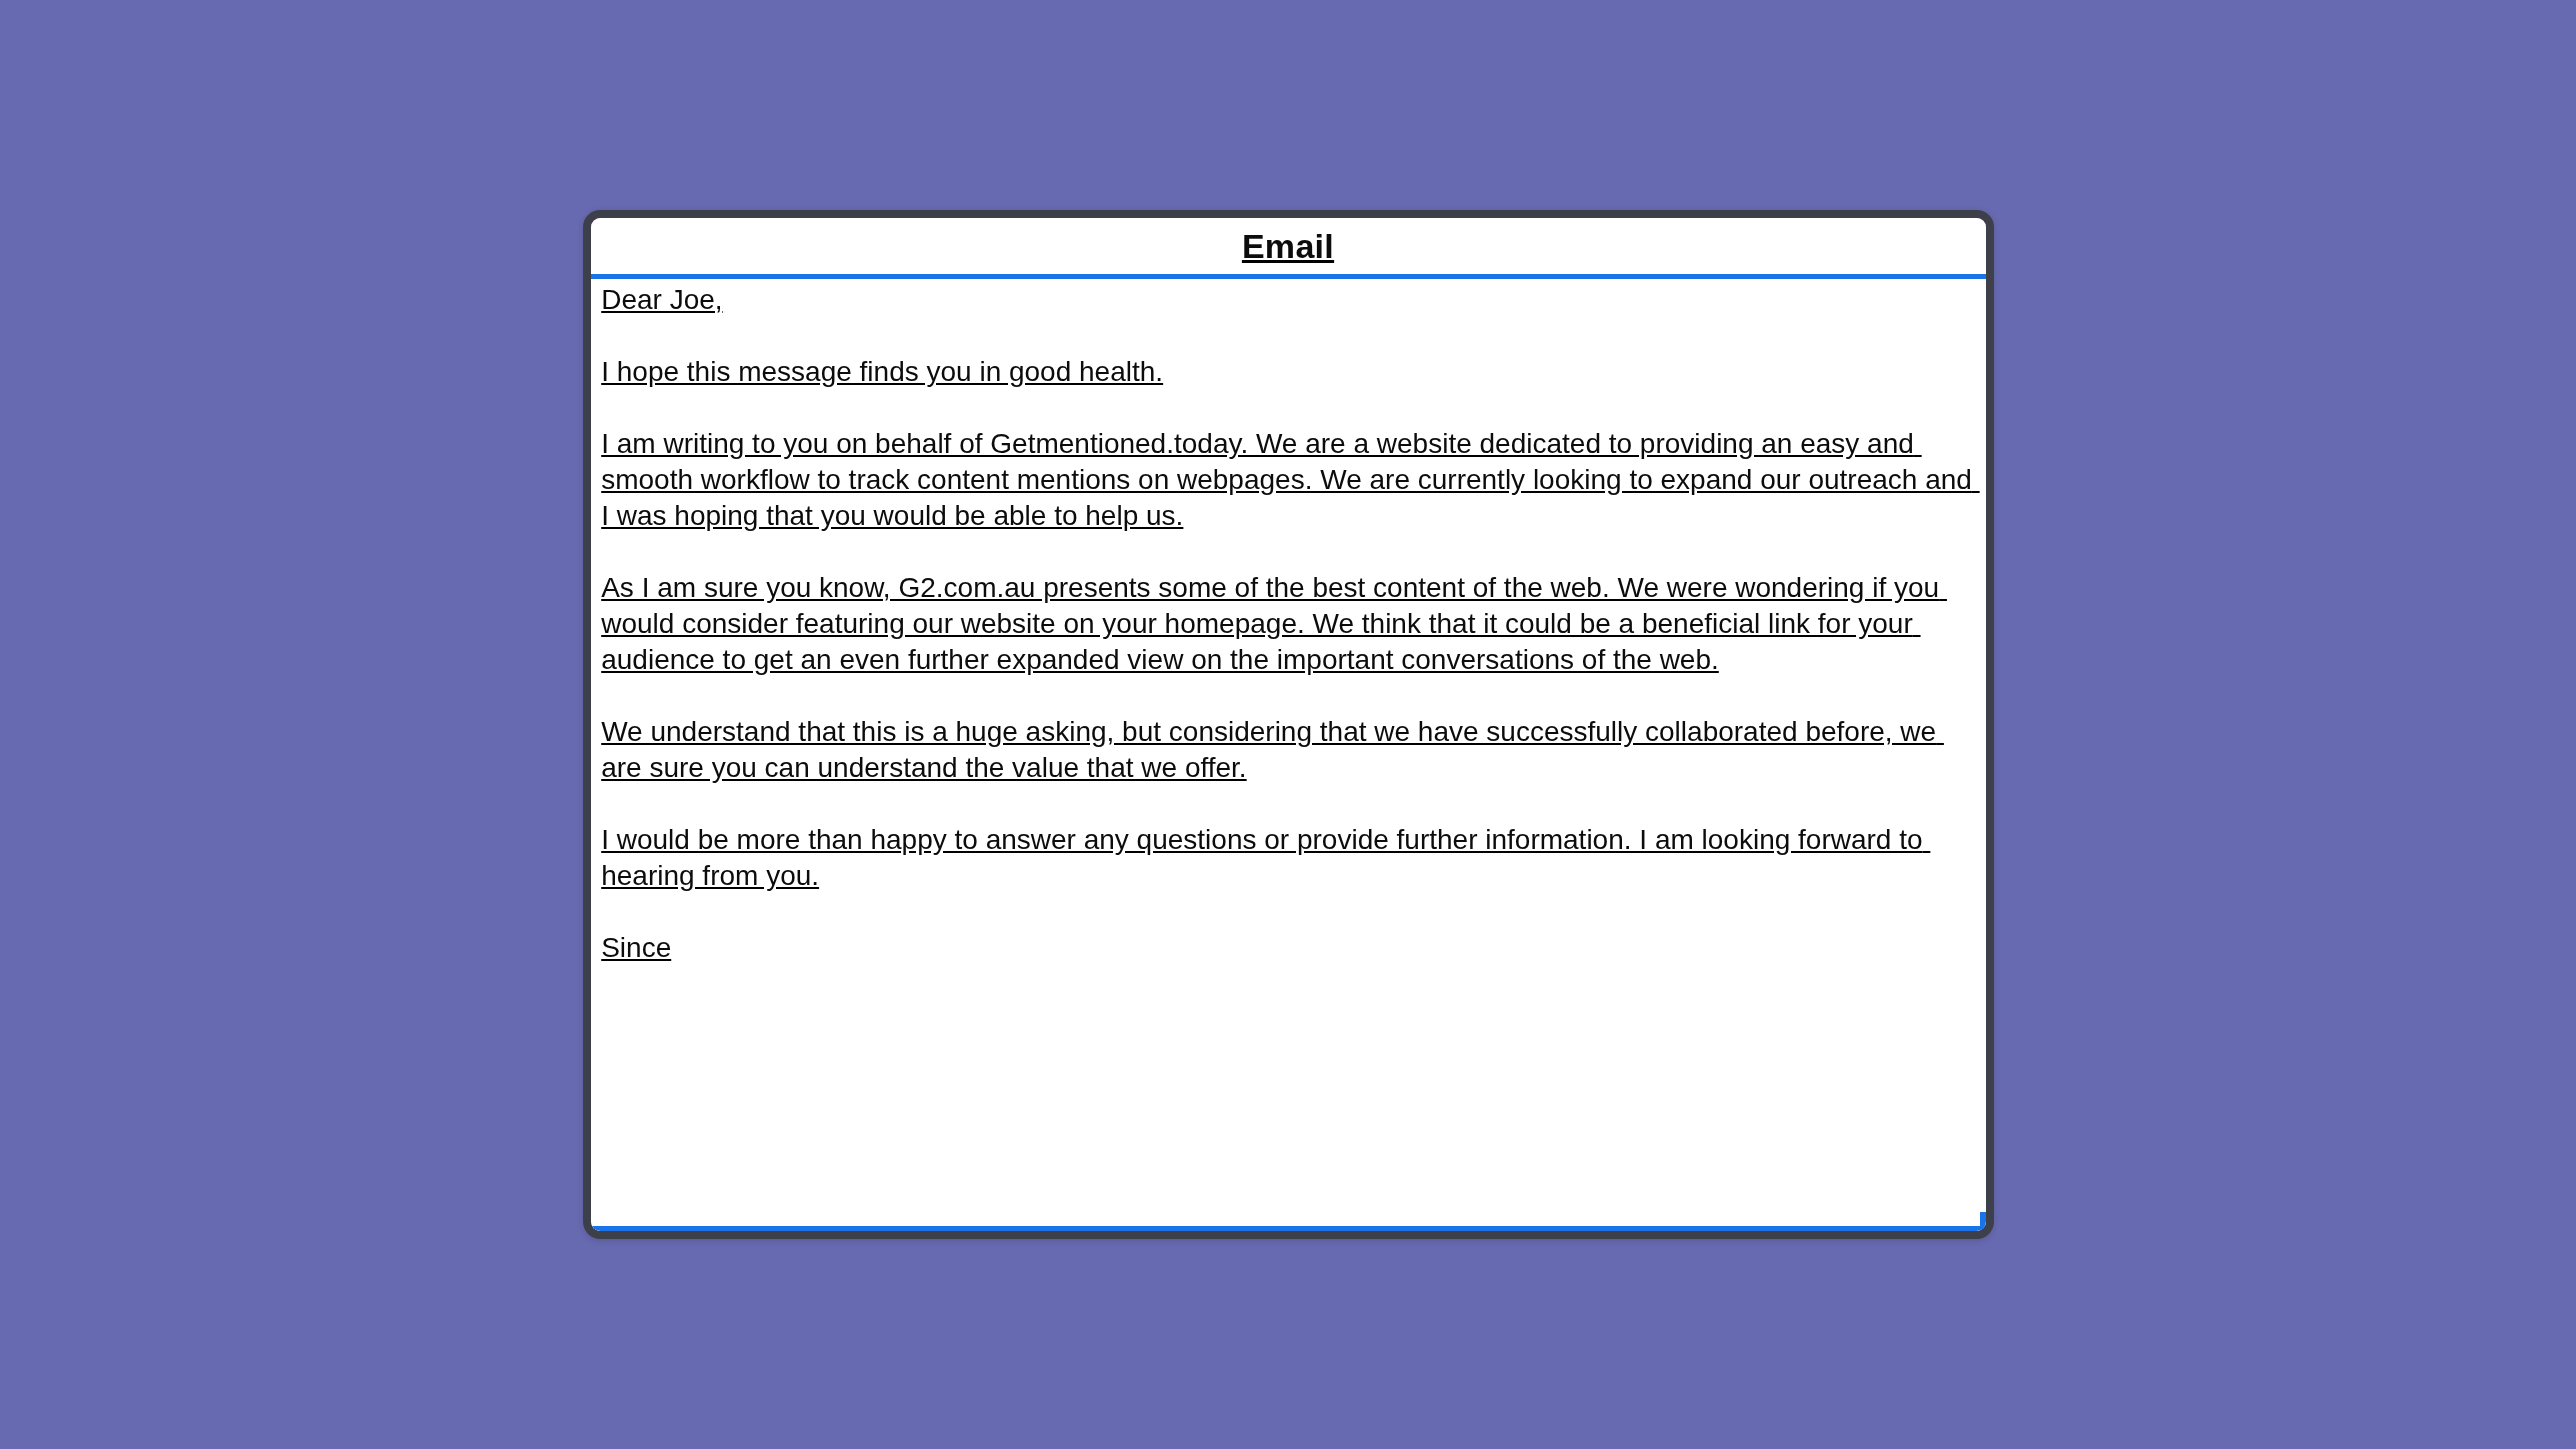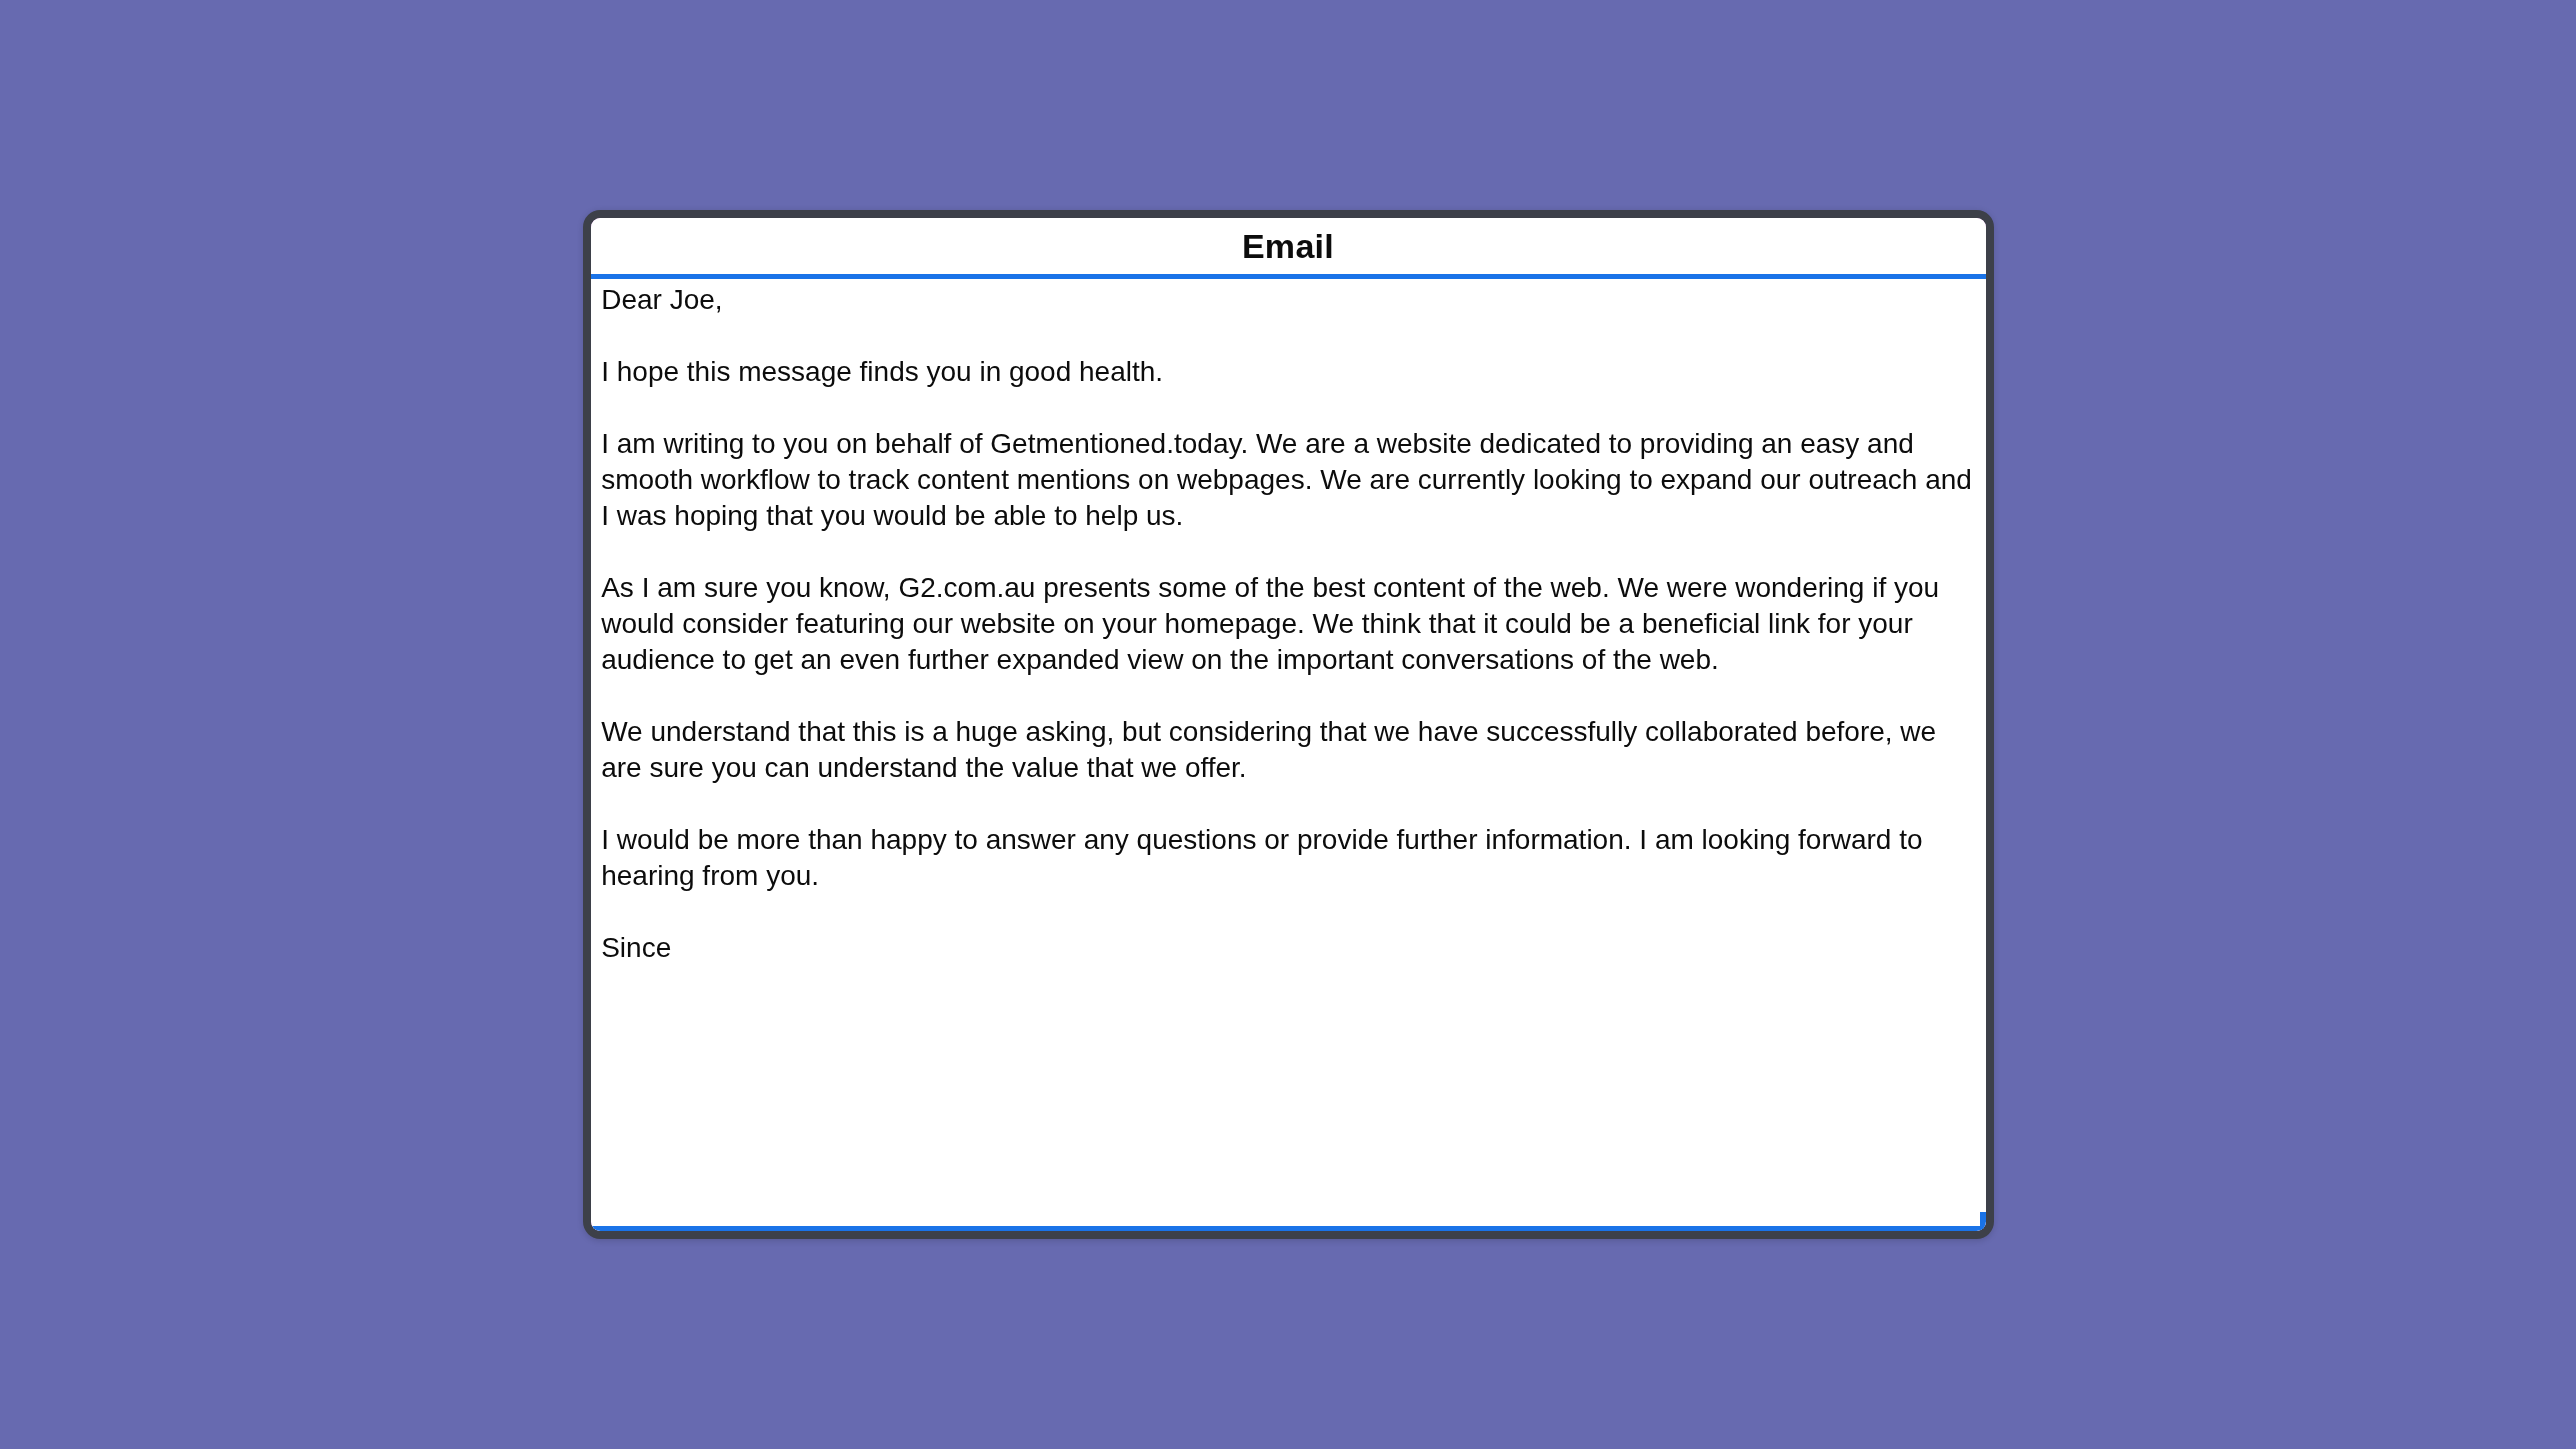--- a/index.html
+++ b/index.html
@@ -18,20 +18,21 @@
   .card {
     width: 1411px;
     height: 1029px;
     background: #f0abfc;
     border: 8.7px solid #3d4049;
     border-radius: 17.4px;
     display: flex;
     flex-direction: column;
     overflow: hidden;
     box-shadow: 0 1.3px 6.7px rgba(0,0,0,0.15);
+    text-decoration: underline;
   }
   .card-header {
     flex: 0 0 56px;
     display: flex;
     align-items: center;
     justify-content: center;
     background: #ffffff;
   }
   .card-title {
     font-size: 34px;

